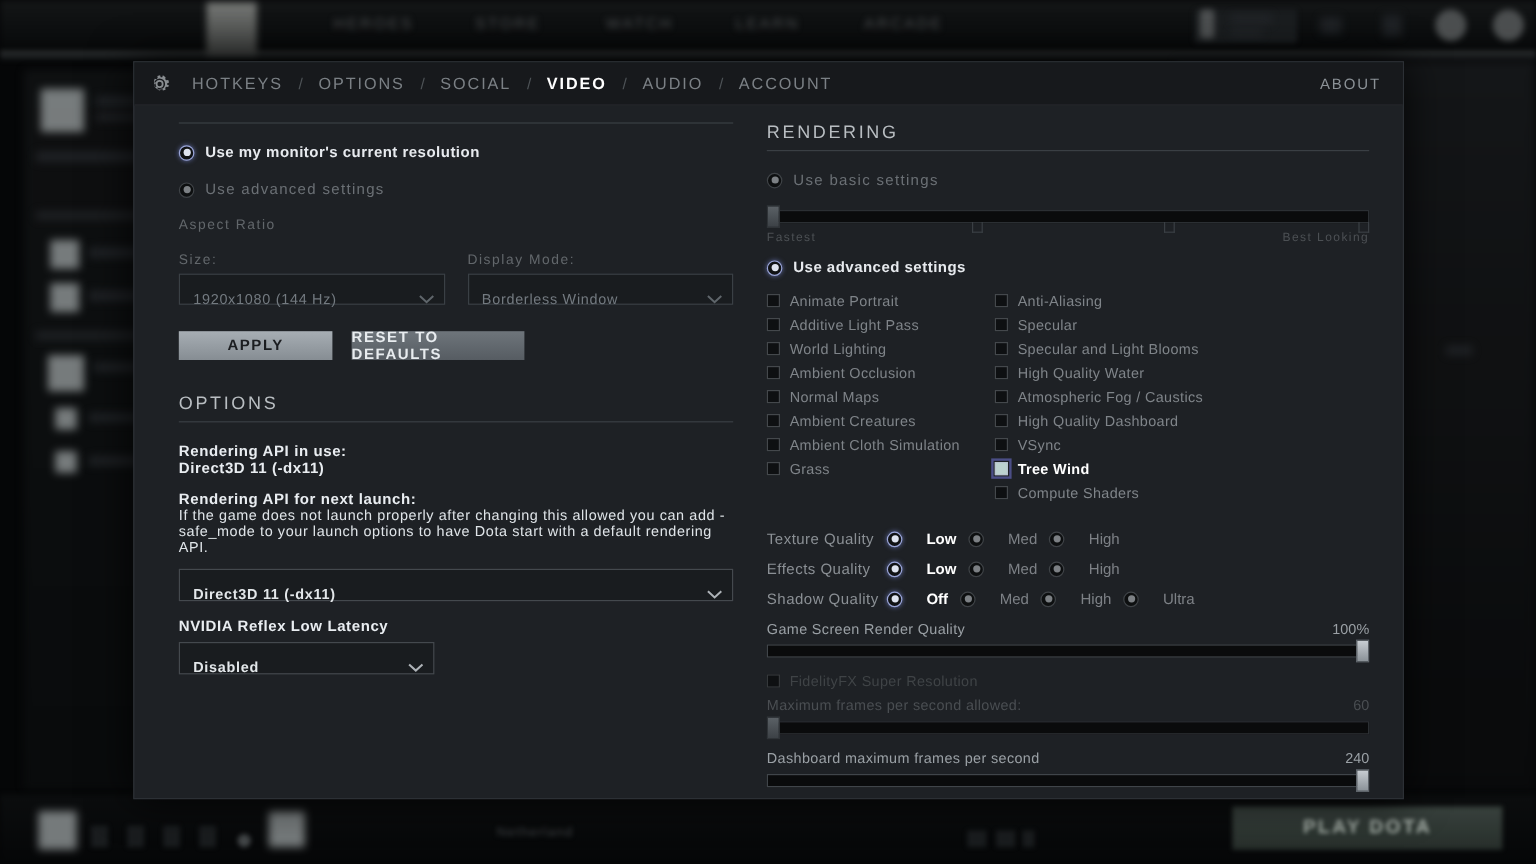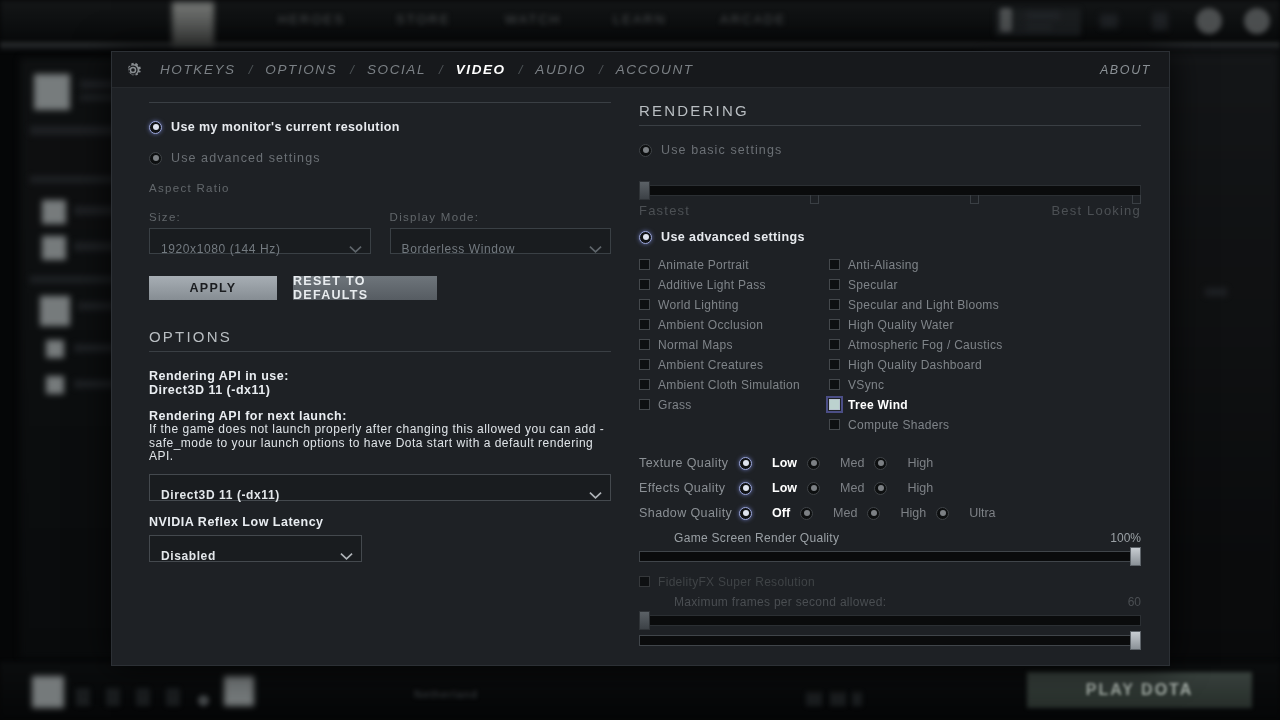--- a/index.html
+++ b/index.html
@@ -84,21 +84,20 @@
   #dialog {
     position: absolute; left: 111px; top: 51px; width: 1059px; height: 615px;
     background: #1e2125;
     border: 1px solid #2c3035;
     box-shadow: 0 0 34px rgba(0,0,0,.85);
   }
   .dlg-header {
     height: 36px; background: #17191c;
     display: flex; align-items: center; padding: 0 18px 0 10px;
     border-bottom: 1px solid #26292d;
-    font-style: italic;
   }
   .gear-icon { width: 22px; height: 22px; margin-right: 14px; opacity: .72; flex: none; }
   .tabs { display: flex; align-items: center; flex: 1; }
   .tab {
     color: #7b8085; font-size: 13.5px; letter-spacing: 1.6px;
     padding: 0 2px; cursor: pointer;
   }
   .tab.active { color: #ffffff; font-weight: bold; }
   .tab-sep { color: #4e5357; font-size: 13px; margin: 0 11px; }
   .about {
@@ -185,36 +184,36 @@
     background: linear-gradient(180deg,#c8cdd2,#8a9197);
     border: 1px solid #5e646a;
   }
   .slider-thumb.dim { background: linear-gradient(180deg,#5b6166,#3c4146); border-color: #2f3337; }
   .tick {
     position: absolute; top: 14px; width: 9px; height: 9px;
     border-left: 1px solid #3a3f44; border-right: 1px solid #3a3f44;
     border-bottom: 1px solid #3a3f44;
   }
   .slider-ends { display: flex; justify-content: space-between; margin-top: 4px; }
-  .slider-ends span { color: #4c5054; font-size: 13px; letter-spacing: 1.2px; }
+  .slider-ends span { color: #4c5054; font-size: 10px; letter-spacing: 1.2px; }
 
   .chk-grid { display: flex; margin-bottom: 18px; }
   .chk-col { width: 190px; }
   .chk-col.two { width: 240px; }
   .chk-row { display: flex; align-items: center; gap: 8px; margin-bottom: 7px; height: 13px; }
   .chk-txt { color: #7f8489; font-size: 12px; letter-spacing: .3px; }
   .chk-txt.hl { color: #ffffff; font-weight: bold; }
 
   .q-row { display: flex; align-items: center; margin-bottom: 11px; }
   .q-name { color: #8b9095; font-size: 12.5px; letter-spacing: .4px; width: 100px; }
   .q-opt { display: flex; align-items: center; gap: 20px; margin-right: 10px; }
   .q-opt .q-lbl { color: #7d8186; font-size: 12.5px; }
   .q-opt.sel .q-lbl { color: #ffffff; font-weight: bold; }
 
-  .lbl-row { display: flex; justify-content: space-between; align-items: flex-end; margin-top: 10px; margin-left: 35px; }
+  .lbl-row { display: flex; justify-content: space-between; align-items: flex-end; margin-top: 10px; }
   .lbl-row .l { color: #9aa0a5; font-size: 12px; letter-spacing: .3px; }
   .lbl-row .v { color: #9aa0a5; font-size: 12px; }
   .lbl-row.dim .l, .lbl-row.dim .v { color: #4a4e52; }
 </style>
 </head>
 <body>
 
 <div id="bg">
   <div class="bg-topbar"></div>
   <div class="bg-topbar2"></div>
@@ -361,21 +360,21 @@
             <path d="M1 1.5L7 7 13 1.5" stroke="#c9ced3" stroke-width="1.8" fill="none"></path>
           </svg>
       </div>
     </div>
 
     <div class="col-right">
 
       <div class="section-title">RENDERING</div>
       <div class="section-rule"></div>
 
-      <div class="opt-row" style="margin-bottom:24px">
+      <div class="opt-row" style="margin-bottom:14px">
         <span class="radio dim on2"></span>
         <span class="opt-label dim">Use basic settings</span>
       </div>
 
       <div class="slider-wrap" style="margin-bottom:0">
         <div class="slider-track dim"></div>
         <div class="tick" style="left:34%"></div>
         <div class="tick" style="left:66%"></div>
         <div class="tick" style="right:0"></div>
         <div class="slider-thumb dim" style="left:0"></div>
@@ -534,20 +533,24 @@
 
       <div class="lbl-row dim" style="margin-top:6px">
         <span class="l">Maximum frames per second allowed:</span>
         <span class="v">60</span>
       </div>
       <div class="slider-wrap">
         <div class="slider-track dim"></div>
         <div class="slider-thumb dim" style="left:0"></div>
       </div>
 
+      <div class="lbl-row" style="margin-top:10px">
+        <span class="l">Dashboard maximum frames per second</span>
+        <span class="v">240</span>
+      </div>
       <div class="slider-wrap">
         <div class="slider-track"></div>
         <div class="slider-thumb" style="right:0"></div>
       </div>
 
     </div>
   </div>
 </div>
 
 </body></html>

